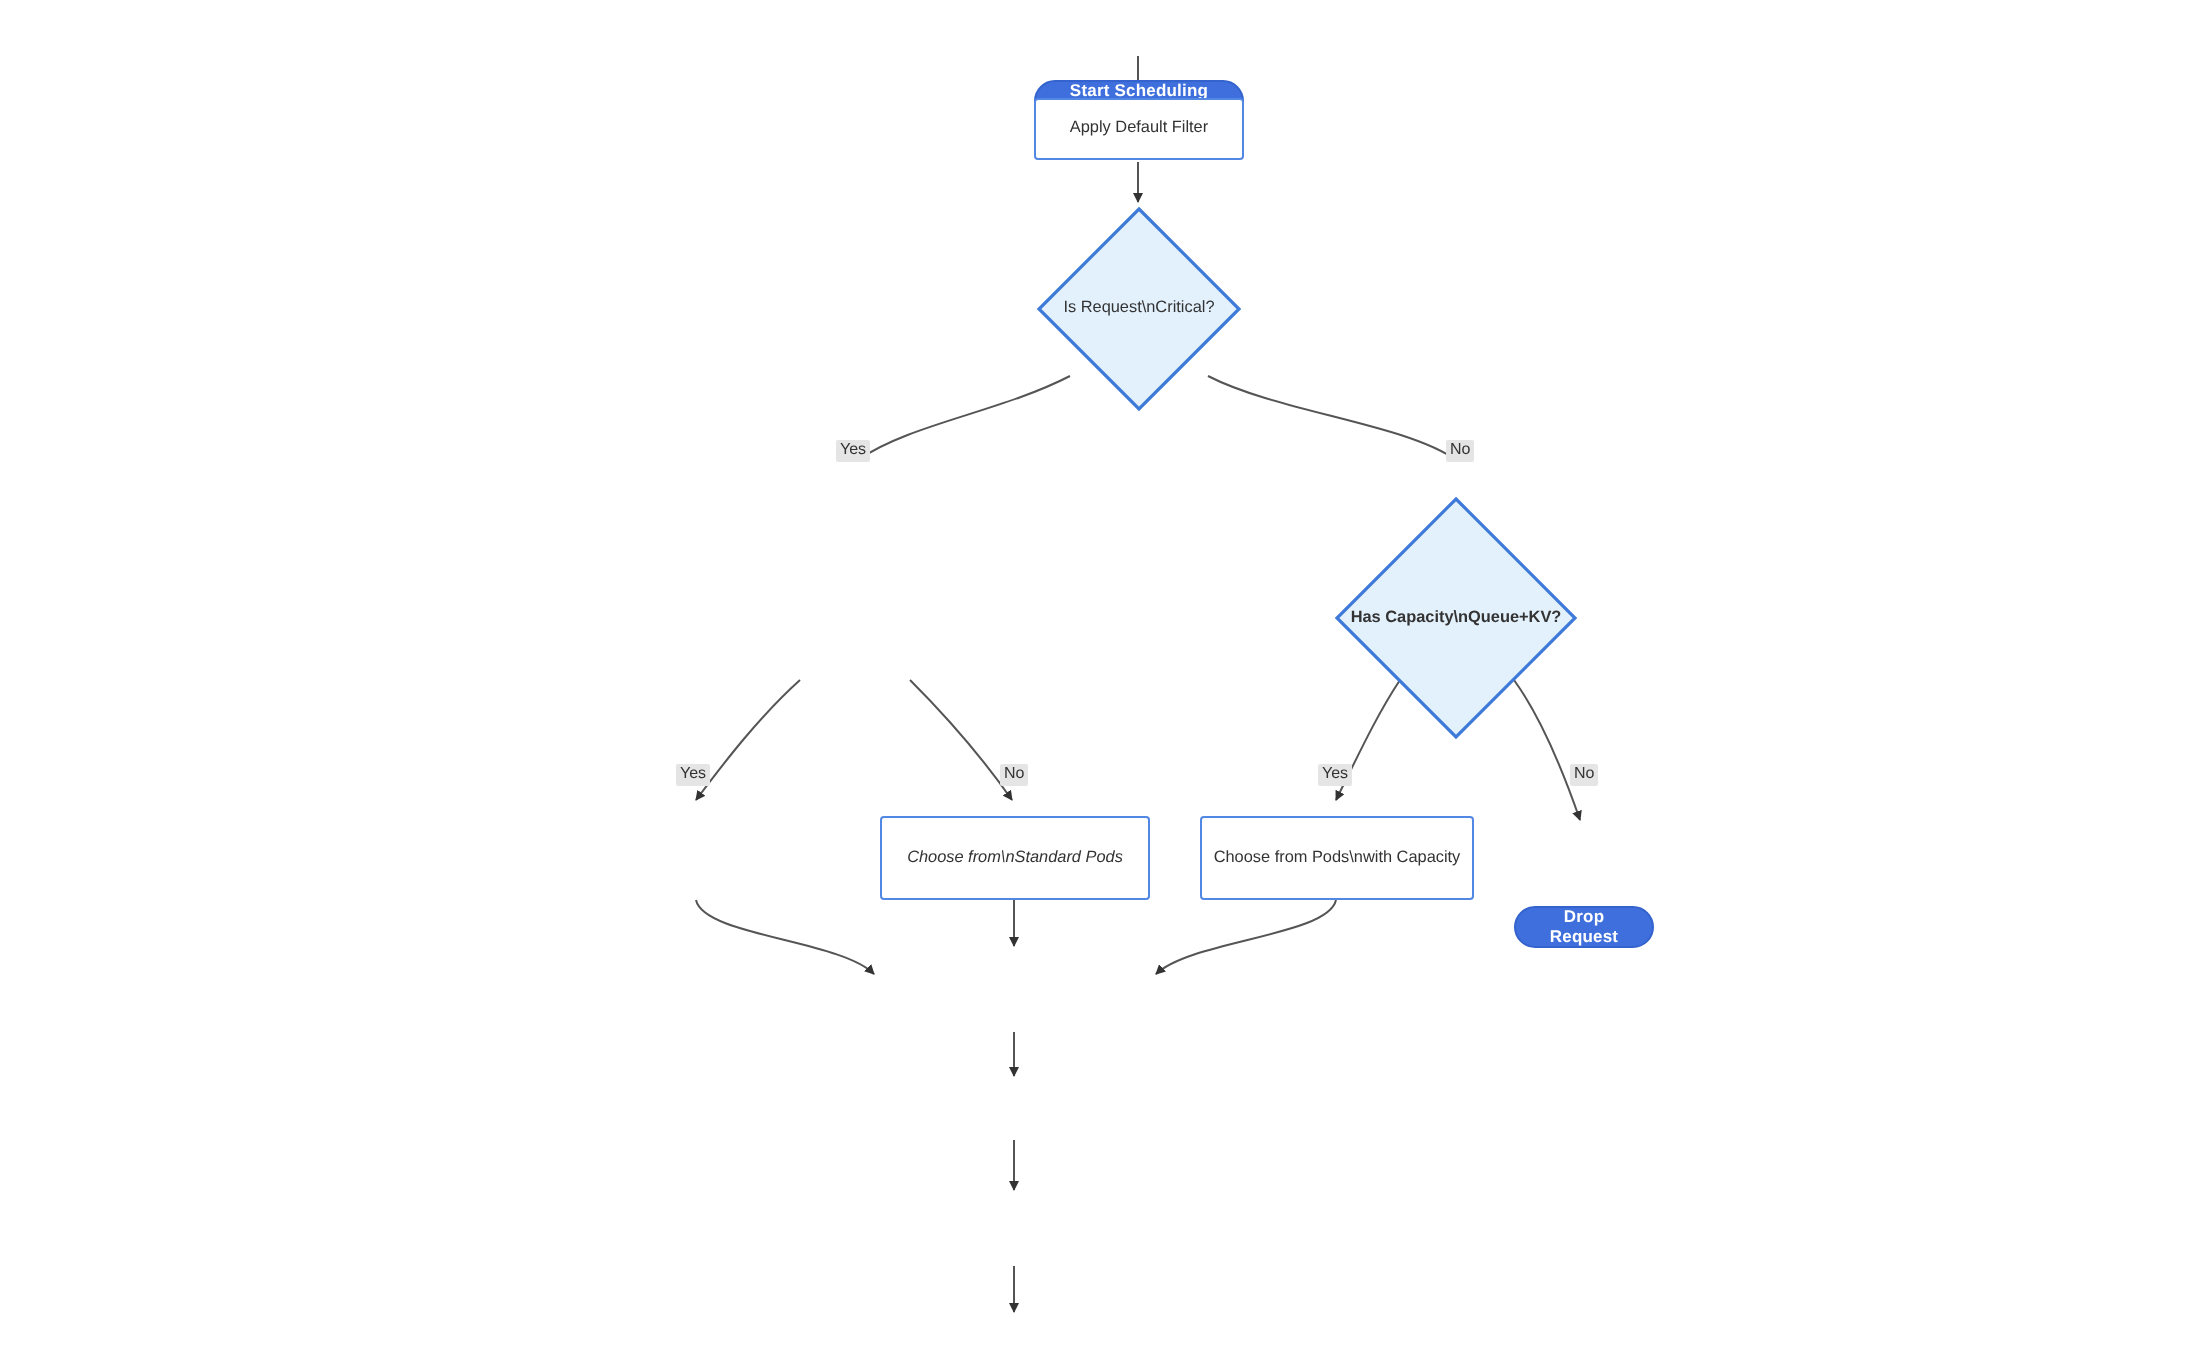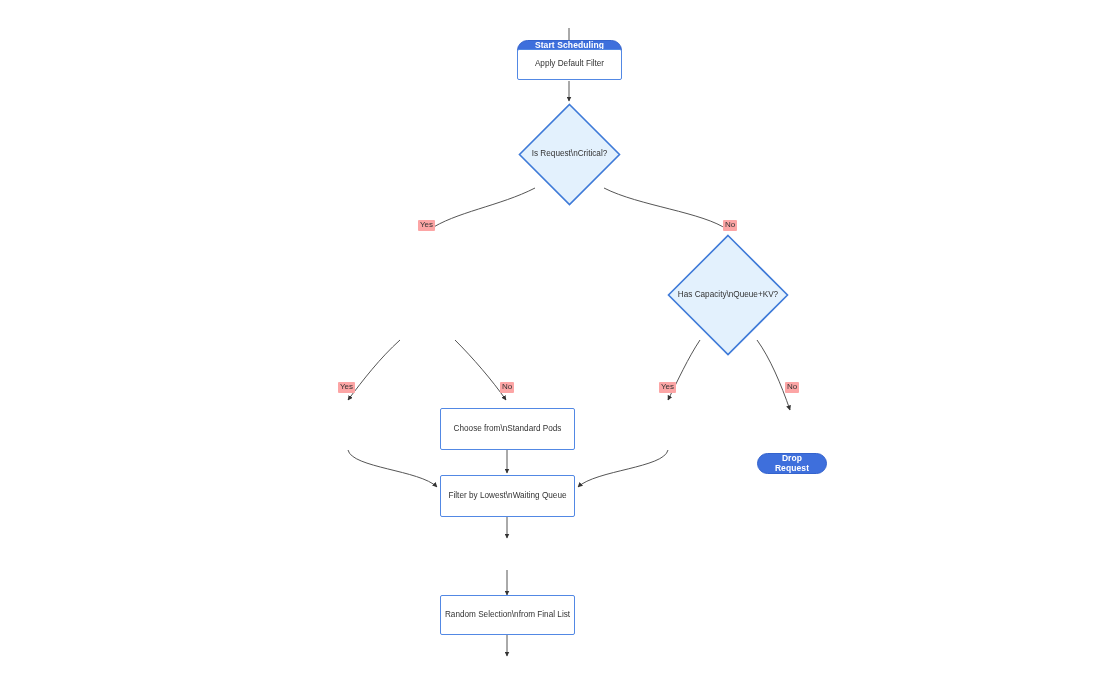--- a/index.html
+++ b/index.html
@@ -76,21 +76,21 @@
     text-align: center;
   }
   .decision svg {
     position: absolute;
     left: 0;
     top: 0;
     z-index: 1;
   }
   .edge-label {
     position: absolute;
-    background: #fca5a5;
+    background: #e5e5e5;
     color: #333333;
     font-size: 8px;
     line-height: 1.1;
     padding: 1px 2px;
     border-radius: 1px;
     white-space: nowrap;
   }
 </style>
 </head>
 <body>
@@ -144,45 +144,42 @@
   </div>
 
   <div class="node decision" style="left:518px; top:103px; width:103px; height:103px;">
     <svg width="103" height="103" viewBox="0 0 103 103">
       <polygon points="51.5,1.5 101.5,51.5 51.5,101.5 1.5,51.5" fill="#e3f1fd" stroke="#3e7ad8" stroke-width="1.6"></polygon>
     </svg>
     <span class="dlabel">Is Request\nCritical?</span>
   </div>
 
 
-  <div class="node decision" style="left:667px; top:234px; width:122px; height:122px;">
+  <div class="node decision" style="left:667px; top:248px; width:122px; height:122px;font-weight:bold;">
     <svg width="122" height="122" viewBox="0 0 122 122">
       <polygon points="61,1.5 120.5,61 61,120.5 1.5,61" fill="#e3f1fd" stroke="#3e7ad8" stroke-width="1.6"></polygon>
     </svg>
     <span class="dlabel">Has Capacity\nQueue+KV?</span>
   </div>
 
 
-  <div class="node process" style="left:440px; top:408px; width:135px; height:42px;">
+  <div class="node process" style="left:440px; top:408px; width:135px; height:42px;font-style:italic;">
     <span>Choose from\nStandard Pods</span>
   </div>
 
+  <div class="node process" style="left:600px; top:408px; width:137px; height:42px;">
+    <span>Choose from Pods\nwith Capacity</span>
+  </div>
 
   <div class="node terminal" style="left:757px; top:417px; width:70px; height:21px;">
     <span>Drop Request</span>
   </div>
 
-  <div class="node process" style="left:440px; top:475px; width:135px; height:42px;">
-    <span>Filter by Lowest\nWaiting Queue</span>
-  </div>
-
-
-  <div class="node process" style="left:440px; top:595px; width:135px; height:40px;">
-    <span>Random Selection\nfrom Final List</span>
-  </div>
+
+
 
   <div class="node terminal" style="left:493px; top:659px; width:29px; height:21px;">
     <span>End</span>
   </div>
 
   <div class="edge-label" style="left:418px; top:220px;">
     <span>Yes</span>
   </div>
 
   <div class="edge-label" style="left:723px; top:220px;">

